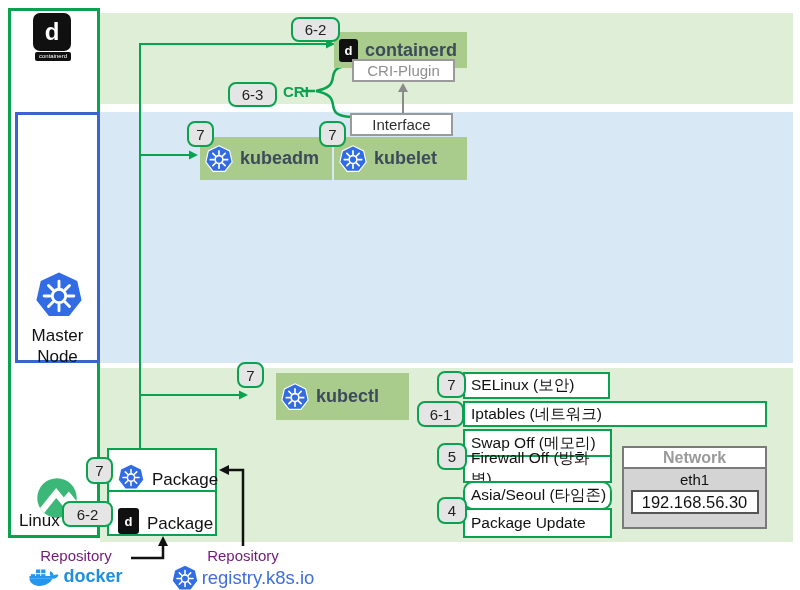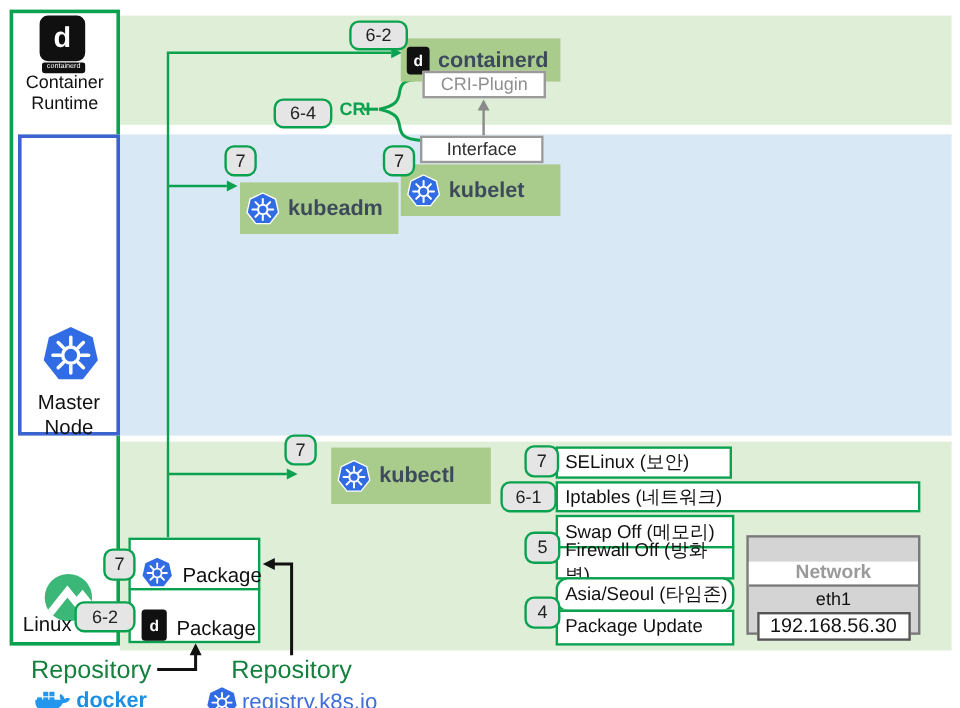--- a/index.html
+++ b/index.html
@@ -58,28 +58,28 @@
                font-size:15px; font-weight:bold; }
 
   .badge { position:absolute; z-index:5; background:#e5e5e5; border:2.5px solid #0aa24f;
            border-radius:8px; display:flex; align-items:center; justify-content:center;
            font-size:15px; color:#222; font-weight:500; }
 
   
   .net { position:absolute; left:622px; top:446px; width:145px; height:83px;
          border:2px solid #7a7a7a; background:#d4d4d4; z-index:2; }
   .net .hd { height:21px; background:#fff; border-bottom:2px solid #7a7a7a; text-align:center;
-             font-size:16px; font-weight:bold; color:#9a9a9a; line-height:20px;margin-top:20px; }
+             font-size:16px; font-weight:bold; color:#9a9a9a; line-height:20px; }
   .net .eth { text-align:center; font-size:15px; color:#111; margin-top:2px; font-weight:500; }
   .net .ip { margin:2px auto 0; width:128px; height:24px; background:#fff; border:2px solid #555;
              text-align:center; font-size:16.5px; color:#111; line-height:21px; }
 
   
   .repo { position:absolute; z-index:2; text-align:center; }
-  .repo .rl { font-size:21px; color:#15803d; }
+  .repo .rl { font-size:15px; color:#701a75; }
   .repo .row { display:flex; align-items:center; justify-content:center; gap:4px; margin-top:1px; }
   .docker-name { font-size:18px; font-weight:bold; color:#1e8fe0; }
   .registry-name { font-size:18.5px; color:#3f6fd8; }
 
   .icon-wrap { display:inline-flex; flex:0 0 auto; }
 </style>
 </head>
 <body>
 
 <div class="stage">
@@ -116,21 +116,20 @@
       <polygon points="163,536 158,546 168,546" fill="#111"></polygon>
     </g>
   </svg>
 
   <div class="col-outer"></div>
 
   <div class="cr-logo">
     <div class="sq">d</div>
     <div class="cap">containerd</div>
   </div>
-  <div class="cr-label">Container Runtime</div>
 
   <div class="master-box">
     <span class="master-icon icon-wrap">
       <svg viewBox="0 0 100 100" width="48" height="48">
         <polygon points="50,3 88,21 97,61 71,94 29,94 3,61 12,21" fill="#326ce5"></polygon>
         <g stroke="#fff" stroke-width="6" stroke-linecap="round" fill="none">
           <circle cx="50" cy="52" r="14"></circle>
           <line x1="68" y1="52" x2="81" y2="52"></line>
             <line x1="62.7" y1="64.7" x2="71.9" y2="73.9"></line>
           <line x1="50" y1="70" x2="50" y2="83"></line>
@@ -165,21 +164,21 @@
     <span class="t">containerd</span>
   </div>
   <div class="graybox plug" style="left:352px; top:59px; width:103px; height:23px;">
     <span>CRI-Plugin</span>
   </div>
   <div class="graybox iface" style="left:350px; top:113px; width:103px; height:23px;">
     <span>Interface</span>
   </div>
   <div class="cri-label">CRI</div>
 
-  <div class="gbox" style="left:200px; top:152px; width:132px; height:43px;">
+  <div class="gbox" style="left:200px; top:137px; width:132px; height:43px;">
     <span class="icon-wrap">
       <svg viewBox="0 0 100 100" width="28" height="28">
         <polygon points="50,3 88,21 97,61 71,94 29,94 3,61 12,21" fill="#326ce5" stroke="#fff" stroke-width="4"></polygon>
         <g stroke="#fff" stroke-width="6" stroke-linecap="round" fill="none">
           <circle cx="50" cy="52" r="14"></circle>
           <line x1="68" y1="52" x2="81" y2="52"></line>
             <line x1="62.7" y1="64.7" x2="71.9" y2="73.9"></line>
           <line x1="50" y1="70" x2="50" y2="83"></line>
             <line x1="37.3" y1="64.7" x2="28.1" y2="73.9"></line>
           <line x1="32" y1="52" x2="19" y2="52"></line>
@@ -317,21 +316,21 @@
             <line x1="50" y1="34" x2="50" y2="21"></line>
               <line x1="62.7" y1="39.3" x2="71.9" y2="30.1"></line>
           </g>
         </svg>
       </span>
       <span class="registry-name">registry.k8s.io</span>
     </div>
   </div>
 
   <div class="badge" style="left:291px; top:17px;  width:49px; height:25px;">6-2</div>
-  <div class="badge" style="left:228px; top:82px;  width:49px; height:25px;">6-4</div>
+  <div class="badge" style="left:228px; top:82px;  width:49px; height:25px;">6-3</div>
   <div class="badge" style="left:187px; top:121px; width:27px; height:26px;">7</div>
   <div class="badge" style="left:319px; top:121px; width:27px; height:26px;">7</div>
   <div class="badge" style="left:237px; top:362px; width:27px; height:26px;">7</div>
   <div class="badge" style="left:86px;  top:457px; width:27px; height:27px;">7</div>
   <div class="badge" style="left:62px;  top:501px; width:51px; height:26px;">6-2</div>
   <div class="badge" style="left:437px; top:371px; width:29px; height:27px;">7</div>
   <div class="badge" style="left:417px; top:401px; width:47px; height:26px;">6-1</div>
   <div class="badge" style="left:437px; top:443px; width:30px; height:27px;">5</div>
   <div class="badge" style="left:437px; top:497px; width:30px; height:27px;">4</div>
 

